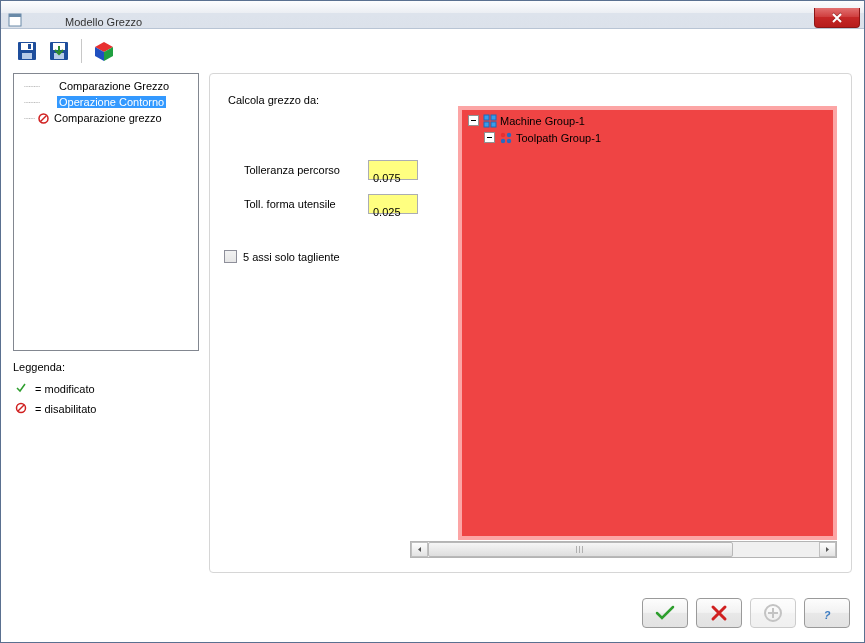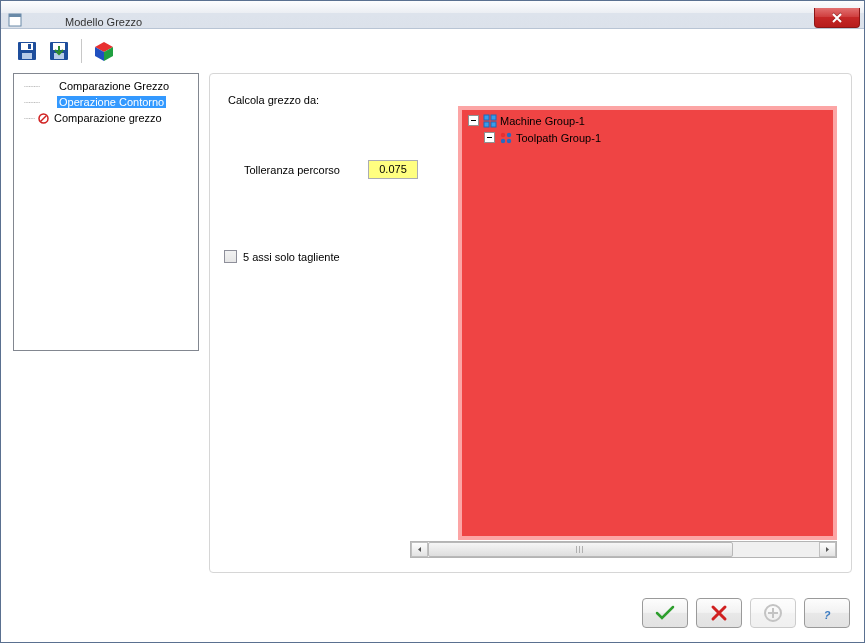--- a/index.html
+++ b/index.html
@@ -32,21 +32,21 @@
 .legend-row { display: flex; align-items: center; gap: 8px; height: 20px; padding-left: 2px; }
 
 .rightcol { flex: 1; }
 .panel { height: 500px; border: 1px solid #d6d6d6; border-radius: 4px; background: #fff; padding: 16px 18px 14px; position: relative; }
 
 .calc-label { position: absolute; left: 18px; top: 20px; }
 .field-row { position: absolute; left: 34px; display: flex; align-items: center; gap: 12px; }
 .field-row.r1 { top: 86px; }
 .field-row.r2 { top: 120px; }
 .field-row label { width: 112px; }
-.numbox { width: 50px; height: 19px; border: 1px solid #abadb3; background: #ffff80; padding: 0 4px; text-align: center; line-height: 17px; }
+.numbox { width: 50px; height: 19px; border: 1px solid #abadb3; background: #ffff80; padding: 9px 4px; text-align: left; line-height: 17px; }
 
 .checkbox-row { position: absolute; left: 14px; top: 176px; display: flex; align-items: center; gap: 6px; }
 .checkbox { width: 13px; height: 13px; border: 1px solid #8e8f9a; background: linear-gradient(to bottom,#f2f2f2,#e6e6e6); }
 
 .treebox { position: absolute; left: 200px; right: 14px; top: 32px; bottom: 32px; border: 4px solid #fca5a5; background: #ef4444; overflow: hidden; margin-left: 48px; }
 .tree { padding: 2px 0 0 2px; white-space: nowrap; }
 .tree-row { display: flex; align-items: center; height: 17px; }
 .exp { width: 11px; height: 11px; border: 1px solid #919191; background: #fff; display: flex; align-items: center; justify-content: center; margin-right: 3px; flex: 0 0 11px; }
 .exp::before, .exp::after { content: ""; position: absolute; }
 .exp { position: relative; }
@@ -133,29 +133,53 @@
           <span class="nav-icon">
             <svg width="11" height="11">
                 <circle cx="5.5" cy="5.5" r="4.5" fill="none" stroke="#d02020" stroke-width="1.5"></circle>
                 <line x1="2.5" y1="8.5" x2="8.5" y2="2.5" stroke="#d02020" stroke-width="1.5"></line>
               </svg>
           </span>
           <span class="nav-label">Comparazione grezzo</span>
         </div>
       </div>
 
+      <div class="legend">
+        <div class="legend-title">Leggenda:</div>
+        <div class="legend-row">
+          <span>
+            <svg width="12" height="12">
+                <path d="M2 6 L5 9 L10 2" stroke="#2e9e2e" stroke-width="1.5" fill="none"></path>
+              </svg>
+          </span>
+          <span>= modificato</span>
+        </div>
+        <div class="legend-row">
+          <span>
+            <svg width="12" height="12">
+                <circle cx="6" cy="6" r="4.5" fill="none" stroke="#d02020" stroke-width="1.5"></circle>
+                <line x1="3" y1="9" x2="9" y2="3" stroke="#d02020" stroke-width="1.5"></line>
+              </svg>
+          </span>
+          <span>= disabilitato</span>
+        </div>
+      </div>
     </div>
 
     <div class="rightcol">
       <div class="panel">
         <div class="calc-label">Calcola grezzo da:</div>
 
         <div class="field-row r1">
           <label>Tolleranza percorso</label>
           <div class="numbox">0.075</div>
+        </div>
+        <div class="field-row r2">
+          <label>Toll. forma utensile</label>
+          <div class="numbox">0.025</div>
         </div>
 
         <div class="checkbox-row">
           <span class="checkbox"></span>
           <span>5 assi solo tagliente</span>
         </div>
 
         <div class="treebox">
           <div class="tree">
             <div class="tree-row">

